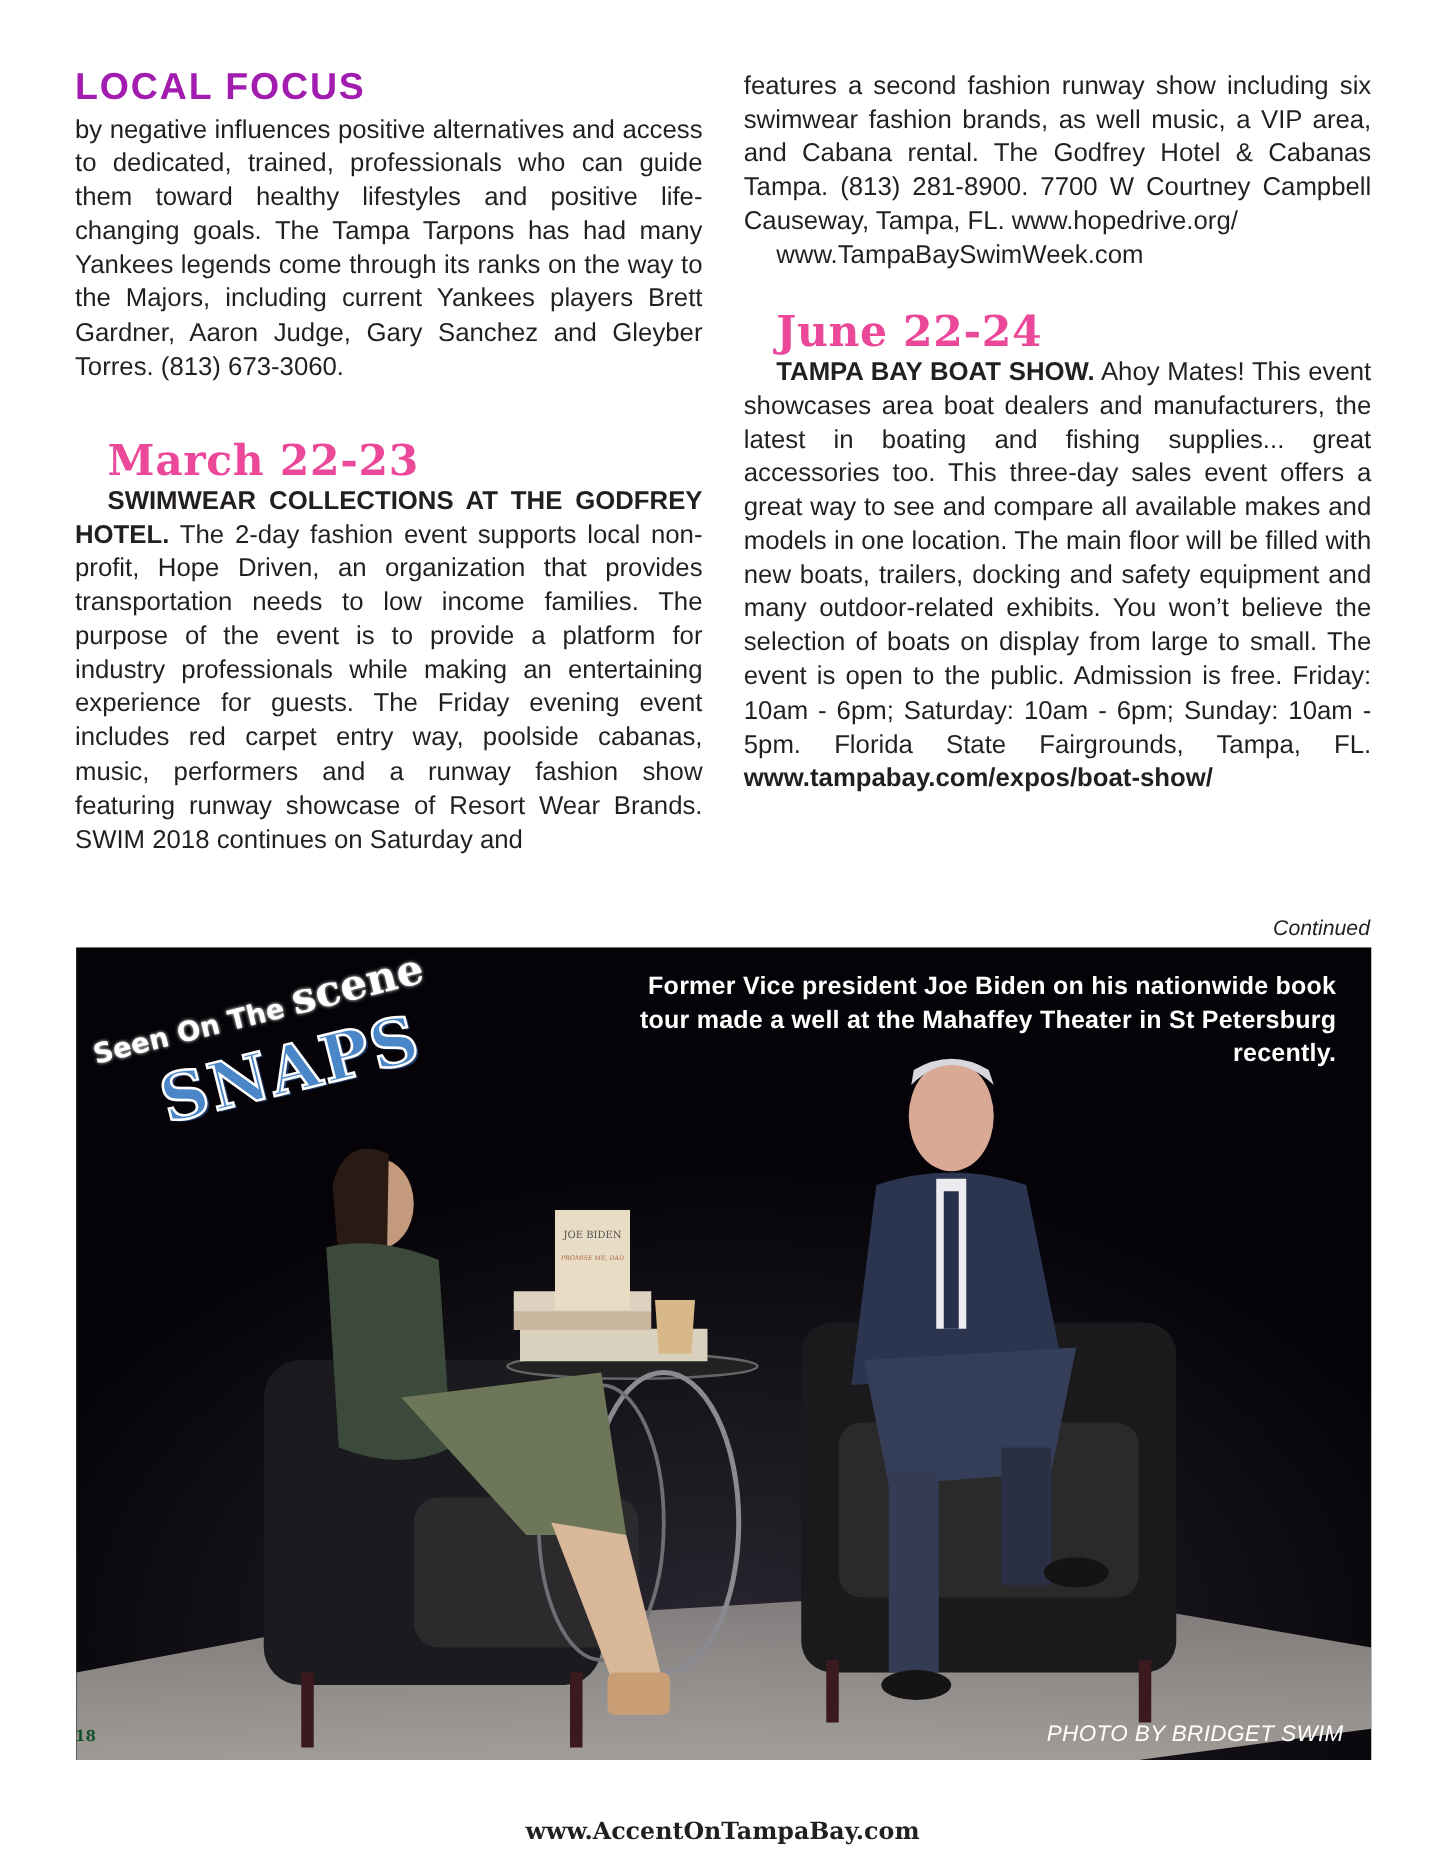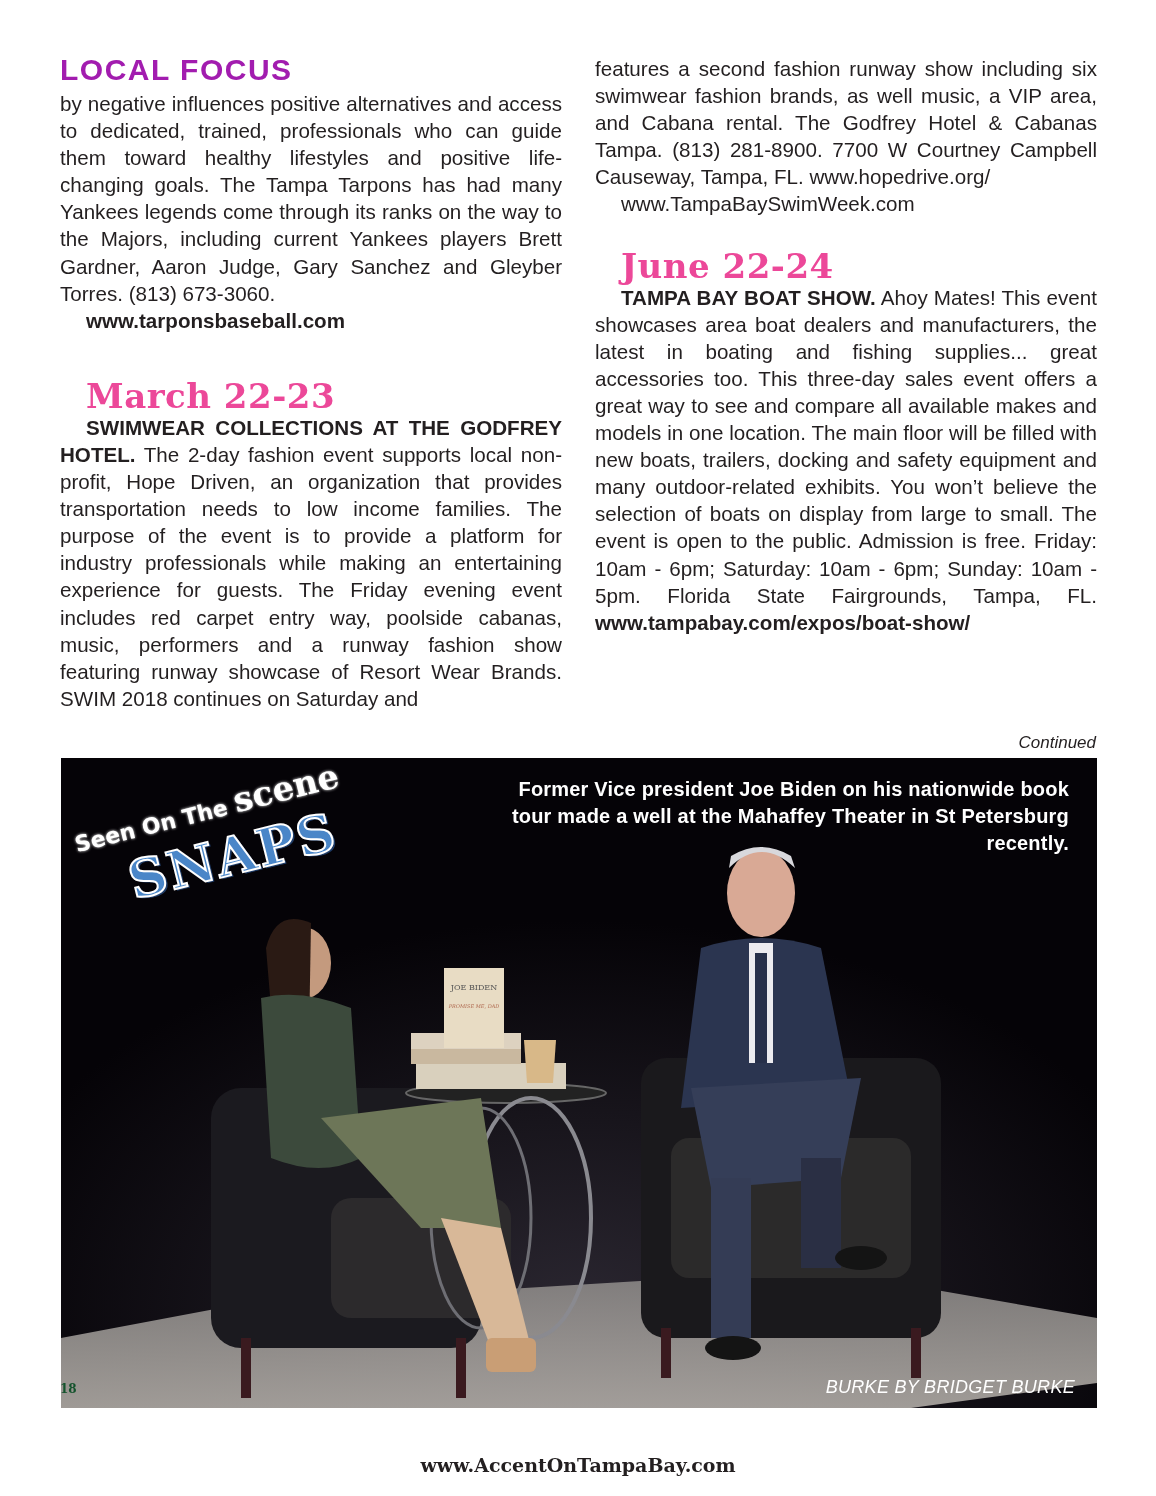--- a/index.html
+++ b/index.html
@@ -27,21 +27,20 @@
   .credit { position:absolute; right:22px; bottom:10px; color:#ffffff; font-style:italic; font-size:18px; letter-spacing:0.3px; }
   .footer-page { position:absolute; left:60px; top:1382px; font-family:"DejaVu Serif", serif; font-weight:bold; font-size:12px; color:#14532d; }
   .footer-site { position:absolute; left:0; width:1156px; top:1454px; text-align:center; font-family:"DejaVu Serif", serif; font-weight:bold; font-size:19px; color:#231f20; }
 </style>
 </head>
 <body>
 
 <div class="col col-left">
   <h1 class="section-title">LOCAL FOCUS</h1>
   <p>by negative influences positive alternatives and ac­cess to dedicated, trained, professionals who can guide them toward healthy lifestyles and positive life-changing goals. The Tampa Tarpons has had many Yankees legends come through its ranks on the way to the Majors, including current Yankees players Brett Gardner, Aaron Judge, Gary San­chez and Gleyber Torres. (813) 673-3060.</p>
-  <p class="url-line">www.tarponsbaseball.com</p>
   <div class="gap-l"></div>
   <h2 class="date-heading">March 22-23</h2>
   <p class="indent"><span class="bold">SWIMWEAR  COLLECTIONS AT THE GOD­FREY HOTEL.</span><span> The 2-day fashion event supports local non-profit, Hope Driven, an organization that provides transportation needs to low income fami­lies. The purpose of the event is to provide a plat­form for industry professionals while making an entertaining experience for guests. The Friday eve­ning event includes red carpet entry way, poolside cabanas, music, performers and a runway fashion show featuring runway showcase of Resort Wear Brands. SWIM 2018 continues on Saturday and</span></p>
 </div>
 
 <div class="col col-right">
   <p>features a second fashion runway show including six swimwear fashion brands, as well music, a VIP area, and Cabana rental. The Godfrey Hotel &amp; Ca­banas Tampa. (813) 281-8900. 7700 W Courtney Campbell Causeway, Tampa, FL. www.hopedrive.​org/</p>
   <p class="url-plain">www.TampaBaySwimWeek.com</p>
   <div class="gap-r"></div>
   <h2 class="date-heading">June 22-24</h2>
@@ -118,17 +117,17 @@
       <ellipse cx="800" cy="500" rx="26" ry="12" fill="#141414"></ellipse>
     </g>
   </svg>
 
   <div class="snaps-logo">
     <div class="seen-text"><span>Seen On The </span><span class="scene">scene</span></div>
     <div class="snaps-text">SNAPS</div>
   </div>
 
   <div class="caption">Former Vice president Joe Biden on his nationwide book tour made a well at the Mahaffey Theater in St Petersburg recently.</div>
-  <div class="credit">BURKE BY BRIDGET BURKE</div>
+  <div class="credit">PHOTO BY BRIDGET SWIM</div>
 </div>
 
 <div class="footer-page">18</div>
 <div class="footer-site">www.AccentOnTampaBay.com</div>
 
 </body></html>

